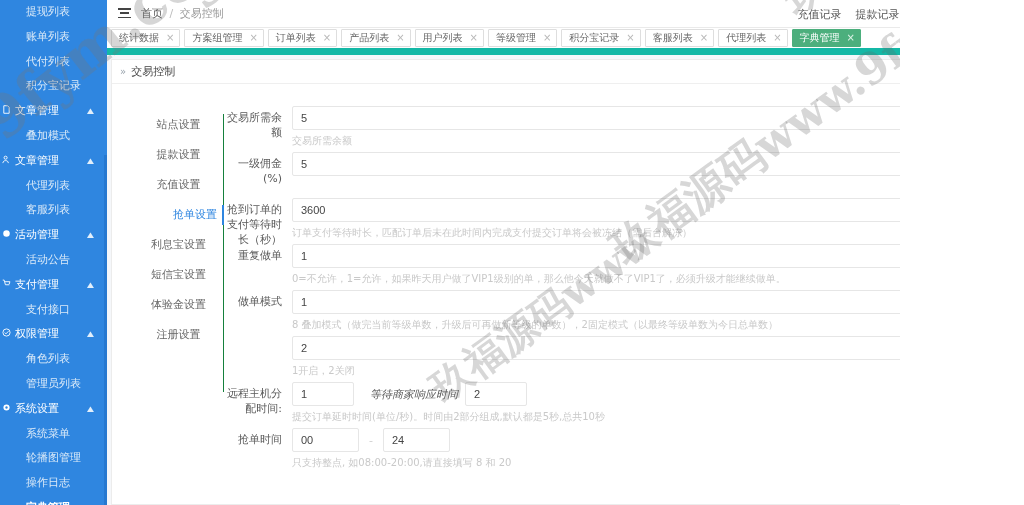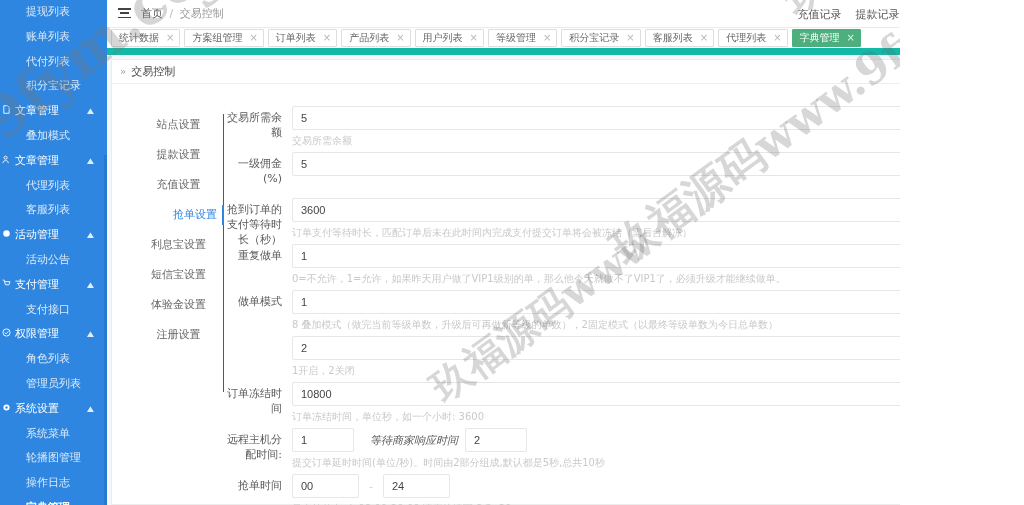--- a/index.html
+++ b/index.html
@@ -433,27 +433,20 @@
                 <div class="hint">8 叠加模式（做完当前等级单数，升级后可再做新等级的单数），2固定模式（以最终等级单数为今日总单数）</div>
               </div>
             </div>
             <div class="frow">
               <div class="fctrl">
                 <input class="inp" value="2" style="">
                 <div class="hint">1开启，2关闭</div>
               </div>
             </div>
             <div class="frow">
-              <div class="flabel">订单冻结时间</div>
-              <div class="fctrl">
-                <input class="inp" value="10800" style="">
-                <div class="hint">订单冻结时间，单位秒，如一个小时: 3600</div>
-              </div>
-            </div>
-            <div class="frow">
               <div class="flabel">远程主机分配时间:</div>
               <div class="fctrl"><input class="inp inp-sm" value="1" style=""><span class="inline-label">等待商家响应时间</span><input class="inp inp-sm" value="2" style=""><div class="hint">提交订单延时时间(单位/秒)。时间由2部分组成,默认都是5秒,总共10秒</div></div>
             </div>
             <div class="frow">
               <div class="flabel">抢单时间</div>
               <div class="fctrl"><input class="inp inp-time" value="00" style=""><span class="dash-sep">-</span><input class="inp inp-time" value="24" style=""><div class="hint">只支持整点, 如08:00-20:00,请直接填写 8 和 20</div></div>
             </div>
           </div>
       </div>
     </div>

